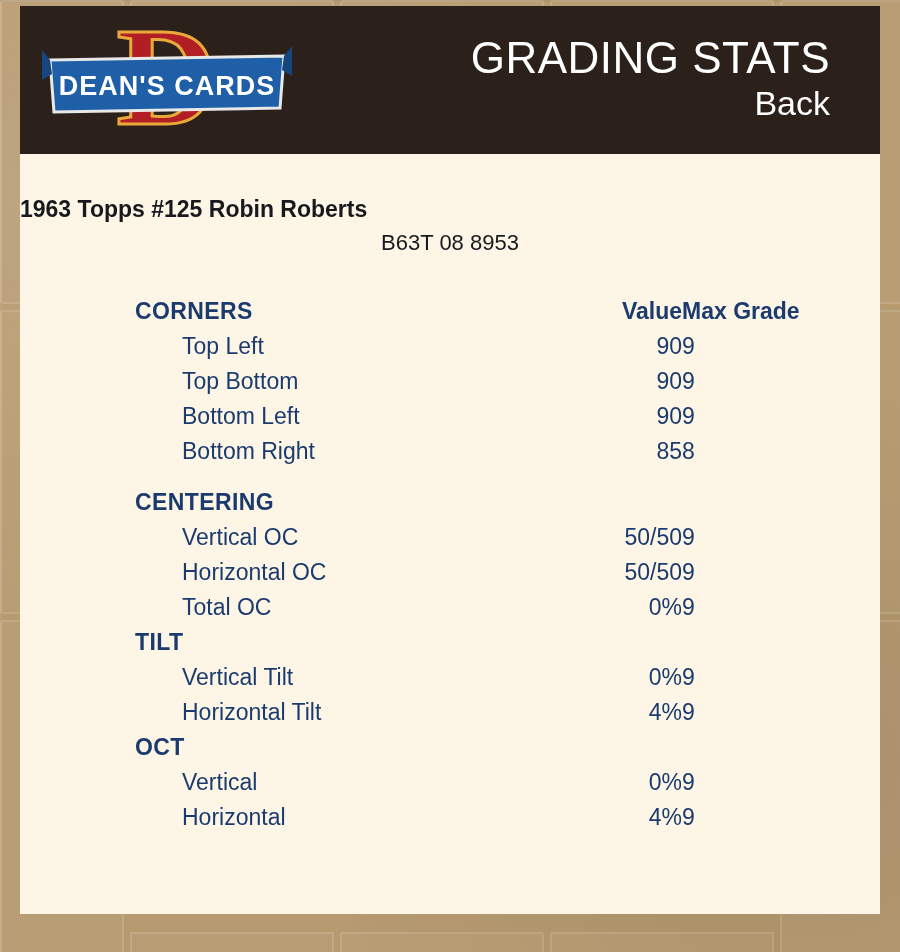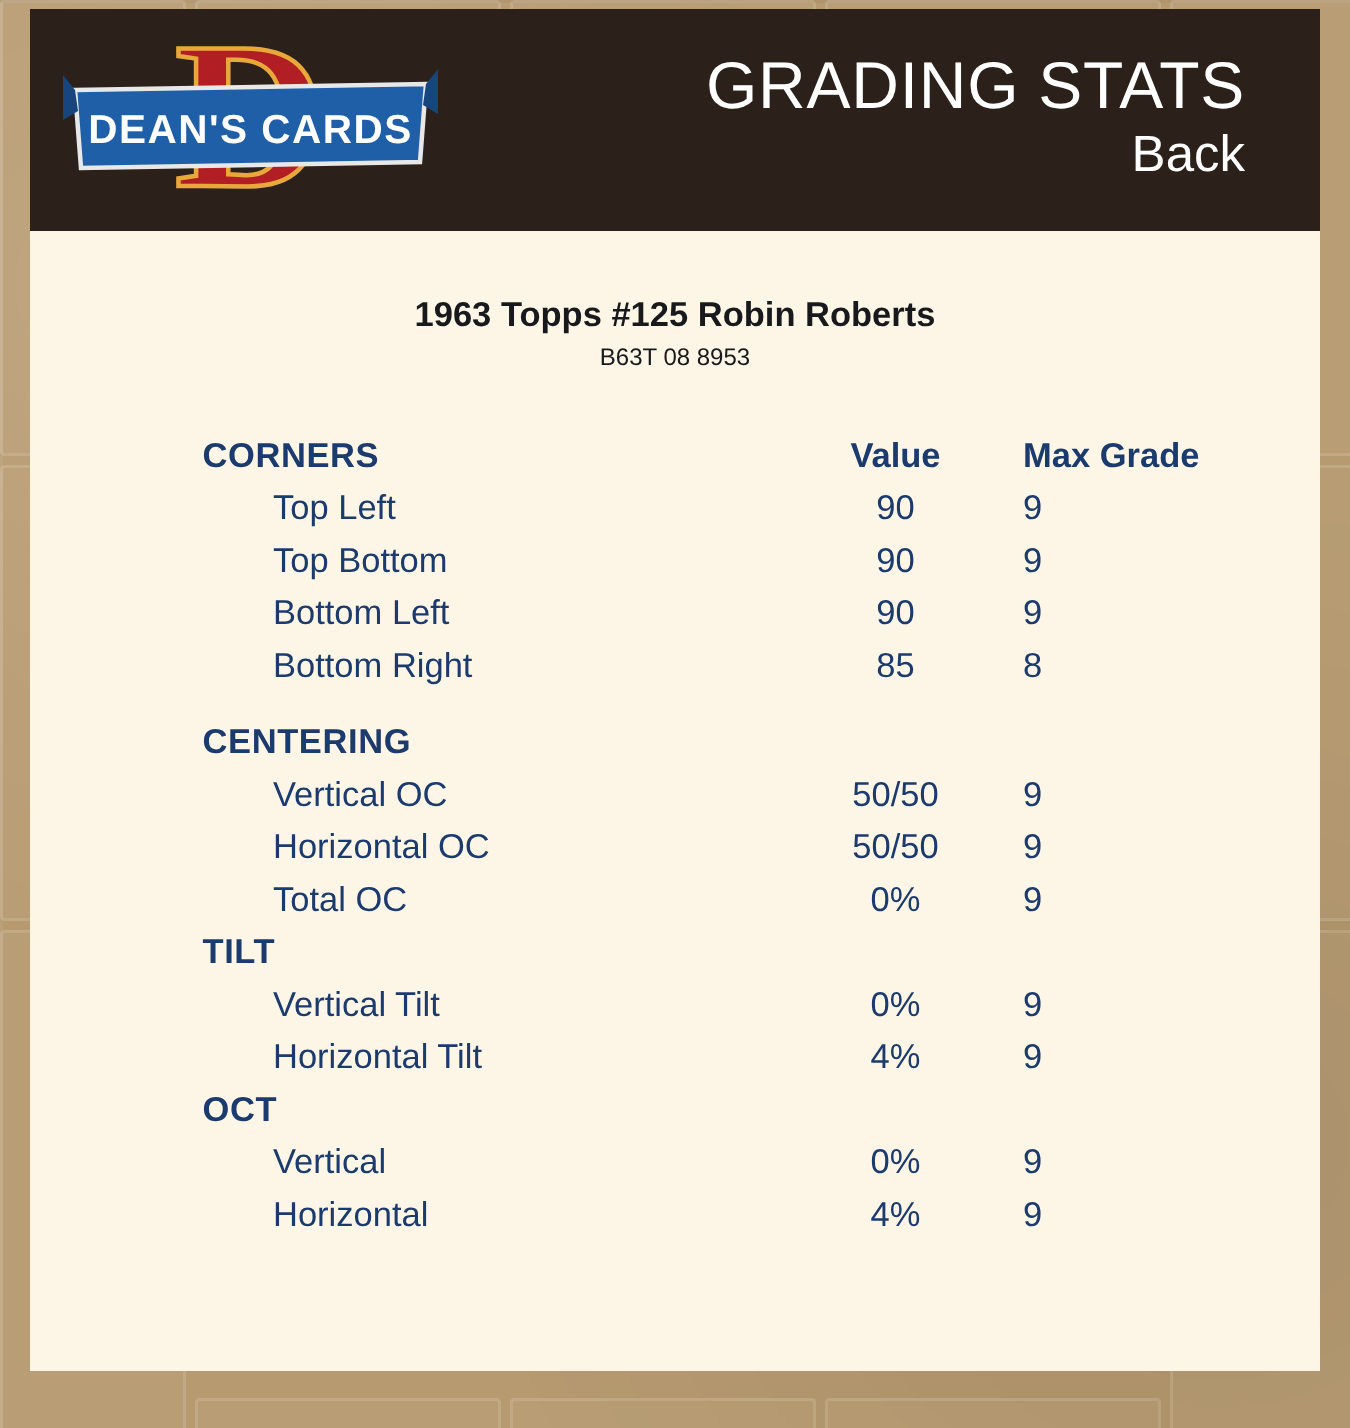--- a/index.html
+++ b/index.html
@@ -82,29 +82,28 @@
   }
 
   
   .body {
     background: #fdf6e6;
     height: 760px;
     padding: 30px 0 0 0;
     box-sizing: border-box;
   }
   .card-title {
-    text-align: center;
     font-size: 23px;
     font-weight: bold;
     color: #17191c;
     margin: 12px 0 0 0;
   }
   .card-serial {
     text-align: center;
-    font-size: 16px;
+    font-size: 22px;
     color: #17191c;
     margin: 7px 0 0 0;
   }
 
   table.stats {
     margin: 38px 0 0 110px;
     border-collapse: collapse;
     color: #1b3b6f;
   }
   table.stats td {
@@ -112,21 +111,21 @@
     font-size: 23px;
     line-height: 35px;
     vertical-align: baseline;
   }
   td.c-label {
     width: 330px;
     text-align: left;
   }
   td.c-value {
     width: 170px;
-    text-align: center;
+    text-align: right;
     margin-top: 27px;
   }
   td.c-grade {
     width: 175px;
     text-align: left;
   }
   tr.section td.c-label {
     font-weight: bold;
     letter-spacing: 0.4px;
     padding-left: 5px;

